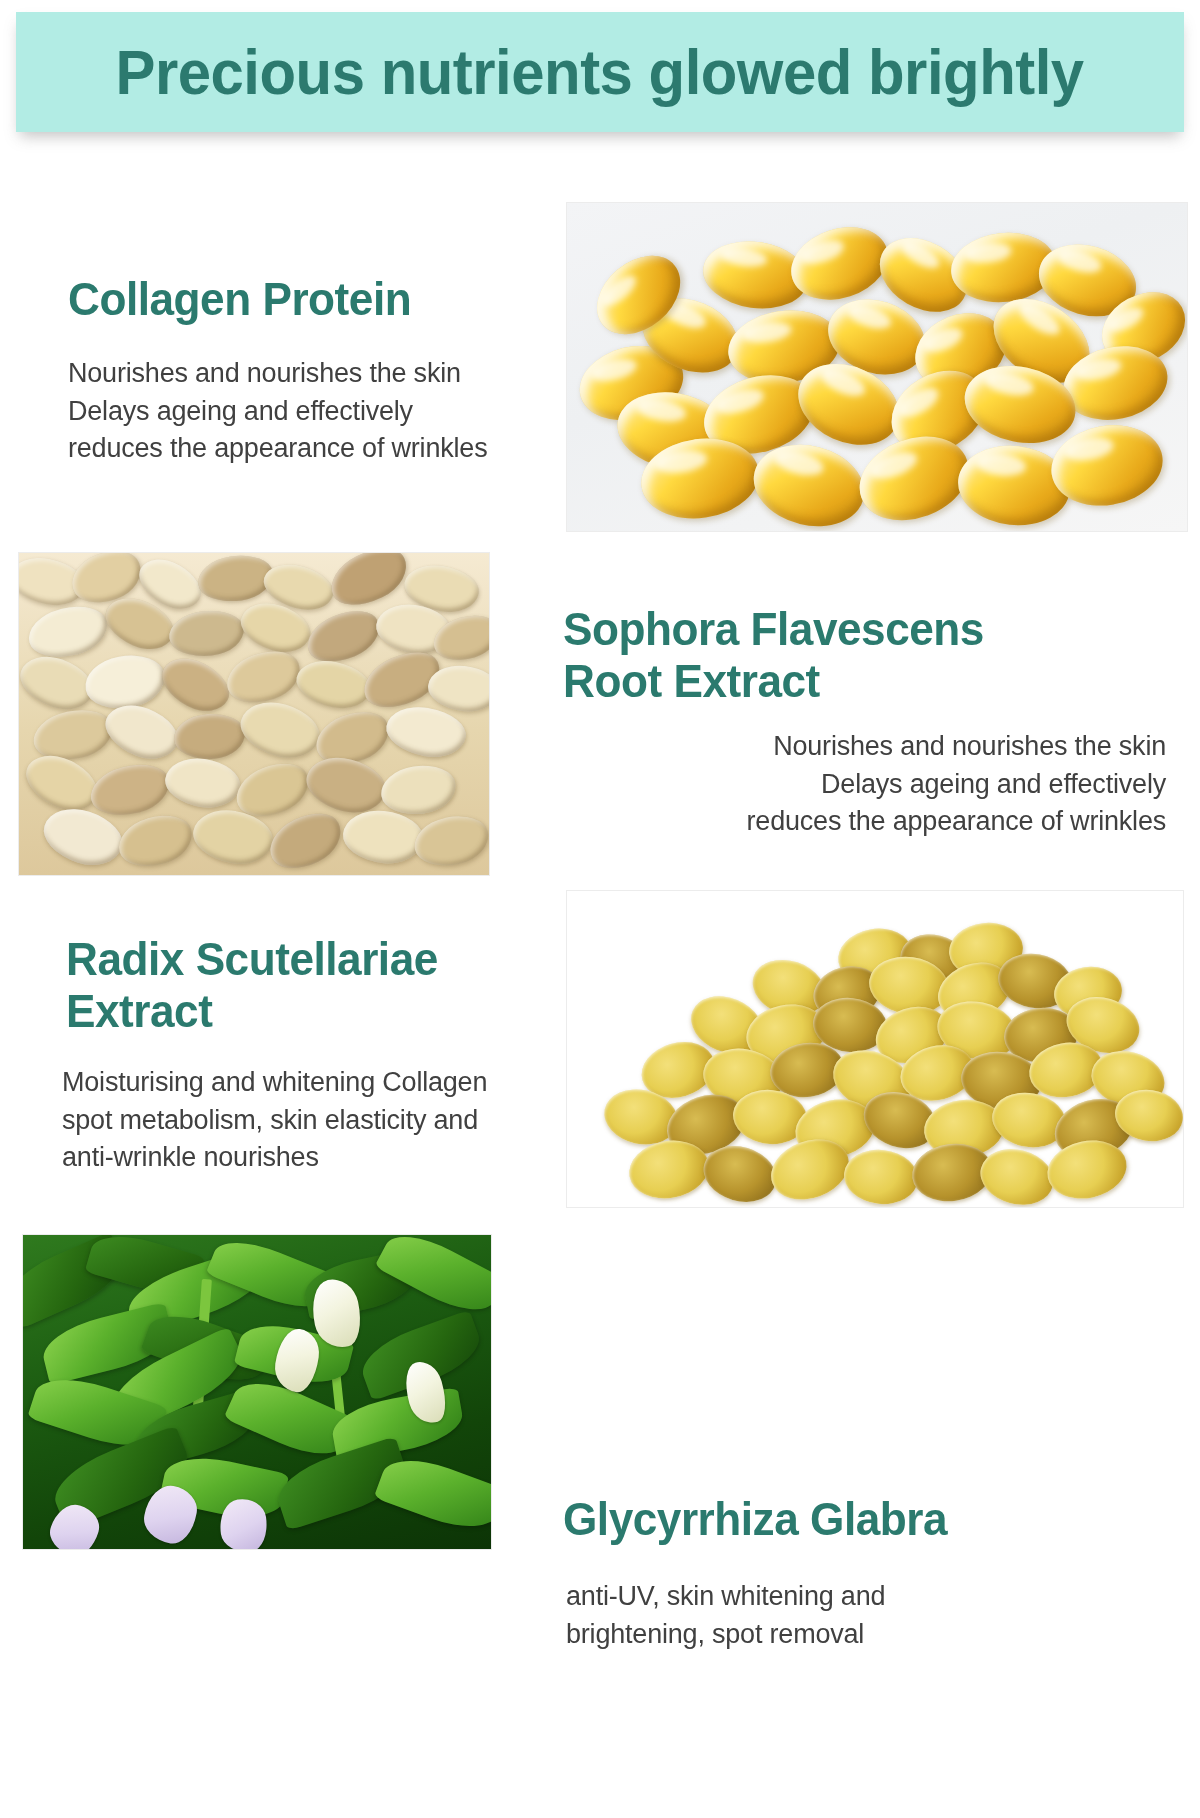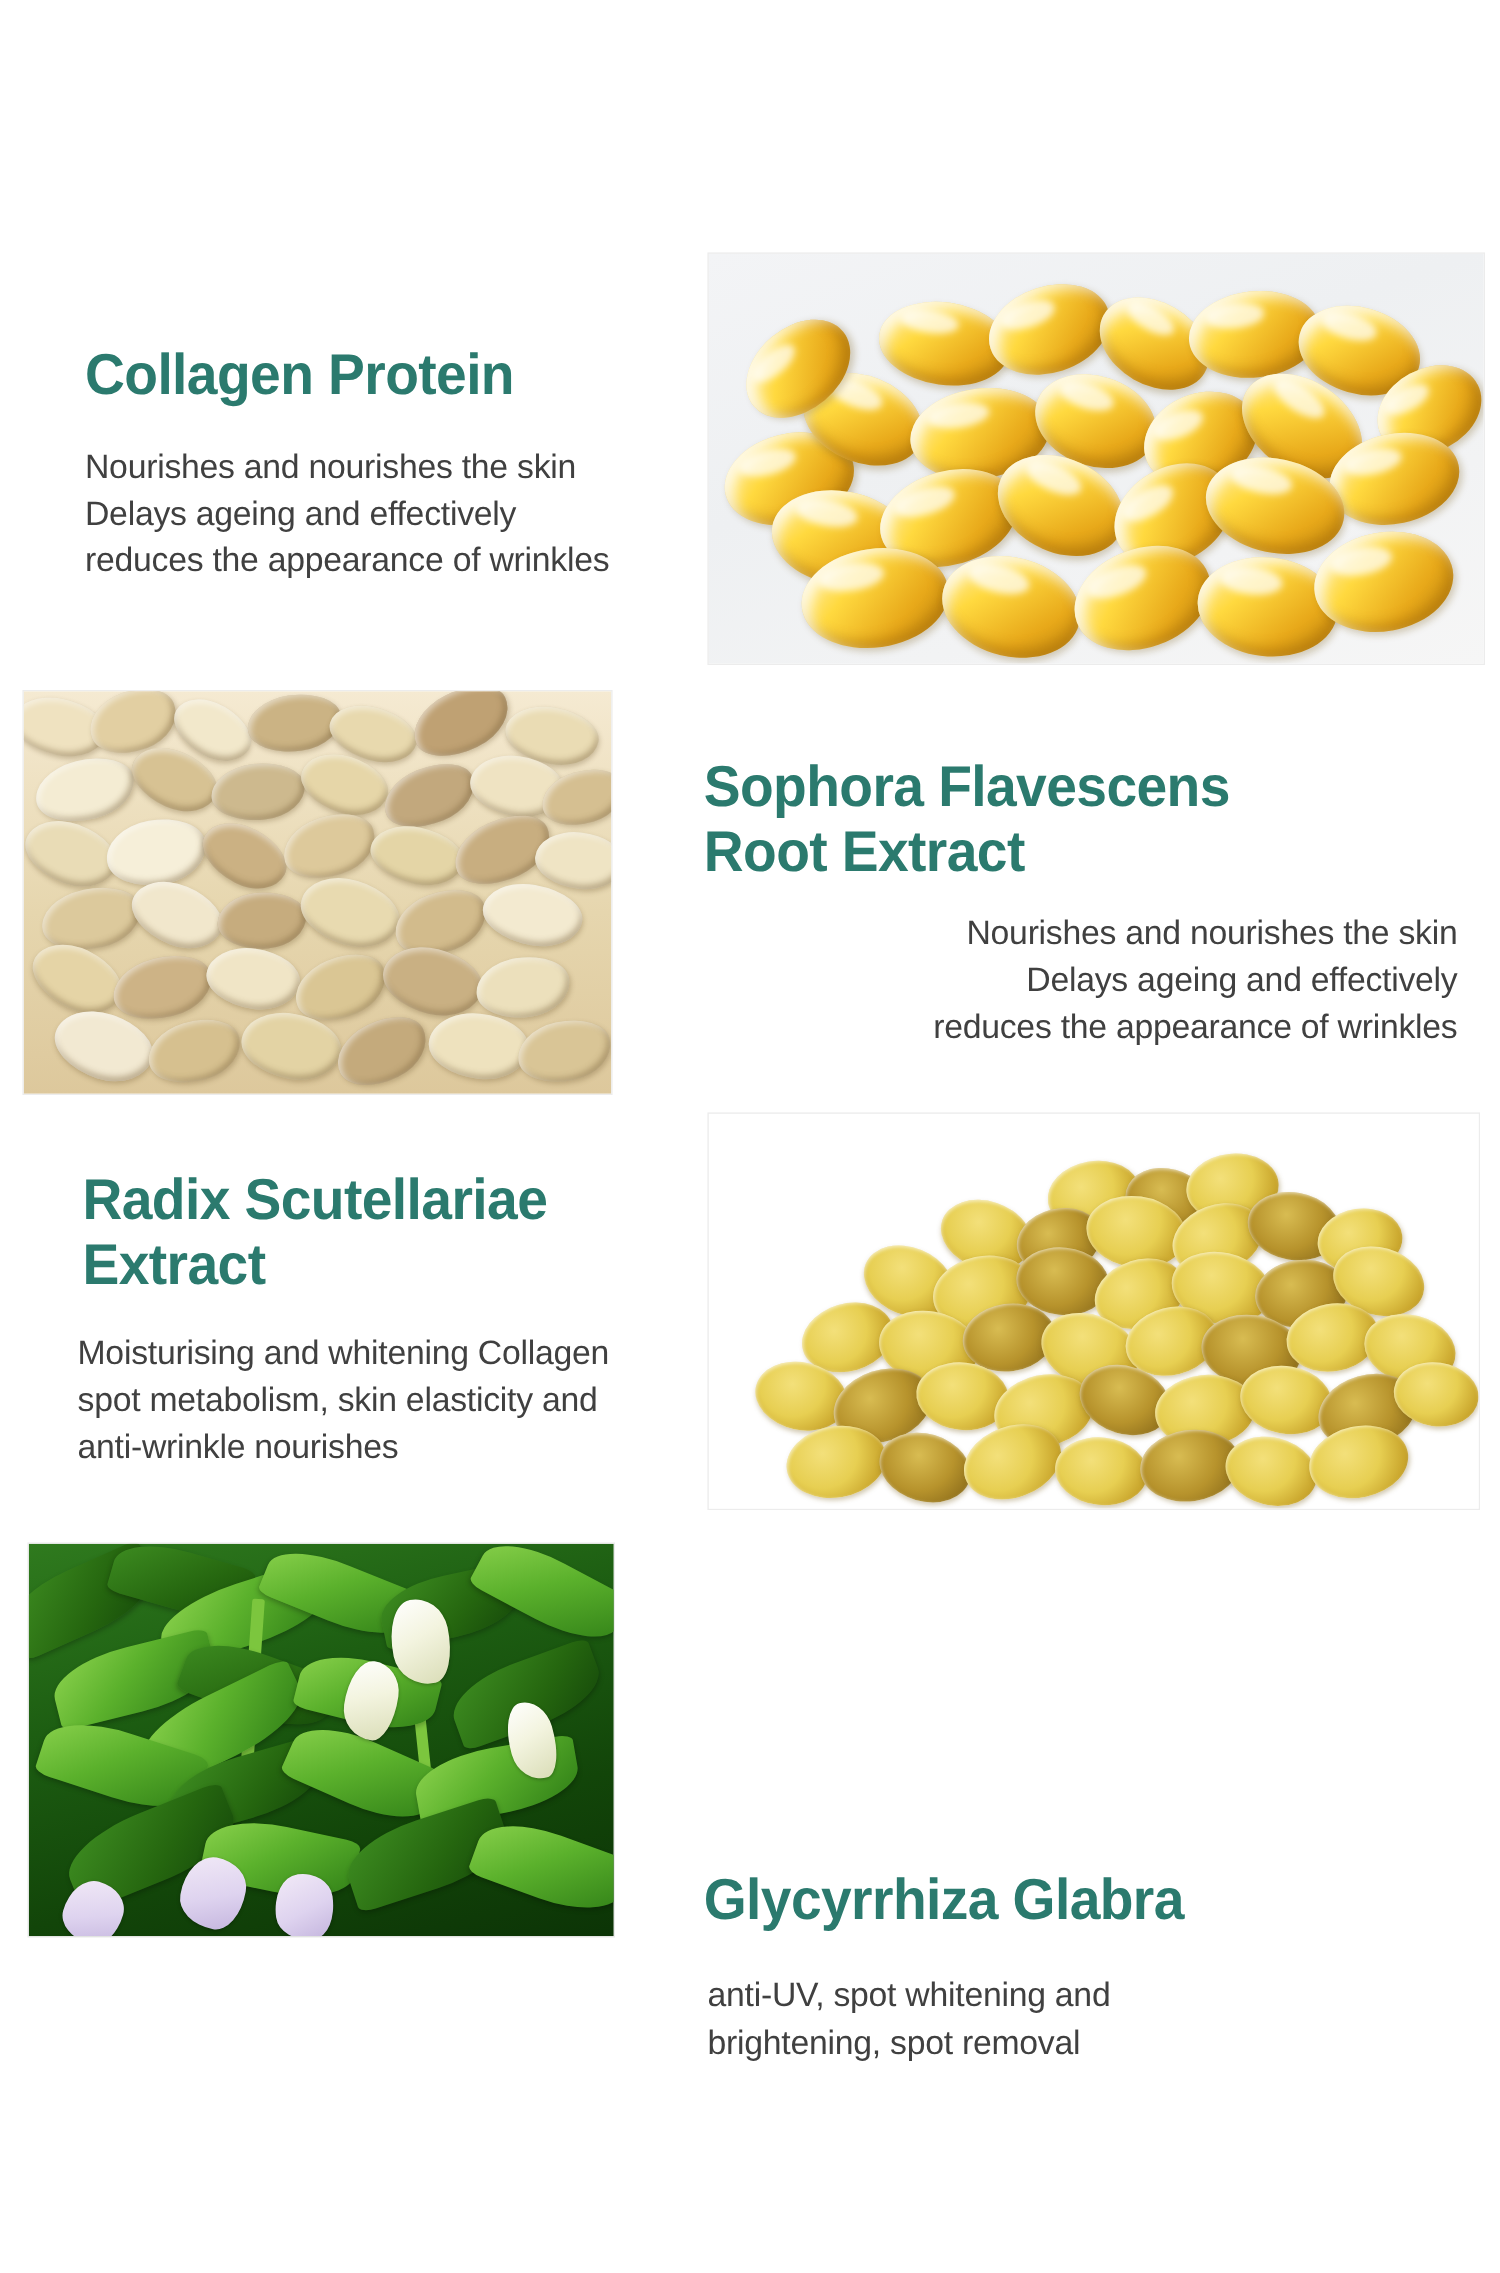--- a/index.html
+++ b/index.html
@@ -127,20 +127,23 @@
     background: linear-gradient(160deg,#ffffff 0%,#f3f4df 45%,#d9dcb6 100%);
     box-shadow: 0 1px 3px rgba(0,0,0,.28);
   }
   .bloom.violet { background: linear-gradient(160deg,#f2eaf7 0%,#ded3ef 55%,#c3b4dd 100%); }
 </style>
 </head>
 <body>
 
 <div class="page">
 
+  <div class="banner">
+    <div class="banner-title">Precious nutrients glowed brightly</div>
+  </div>
 
   <div class="heading left-origin" style="left:68px; top:274px; width:480px;">Collagen Protein</div>
 
   <div class="body-copy" style="left:68px; top:355px; width:470px;">
     <div>Nourishes and nourishes the skin</div>
     <div>Delays ageing and effectively</div>
     <div>reduces the appearance of wrinkles</div>
   </div>
 
   <div class="photo" style="left:566px; top:202px; width:622px; height:330px;">
@@ -311,17 +314,17 @@
       <div class="bloom" style="left:82%; top:40%; width:8%;  height:20%; transform:rotate(-16deg);"></div>
       <div class="bloom violet" style="left:26%; top:80%; width:11%; height:18%; transform:rotate(10deg);"></div>
       <div class="bloom violet" style="left:42%; top:84%; width:10%; height:17%; transform:rotate(-8deg);"></div>
       <div class="bloom violet" style="left:6%;  top:86%; width:10%; height:16%; transform:rotate(16deg);"></div>
     </div>
   </div>
 
   <div class="heading left-origin" style="left:563px; top:1494px; width:640px;">Glycyrrhiza Glabra</div>
 
   <div class="body-copy" style="left:566px; top:1578px; width:600px;">
-    <div>anti-UV, spot whitening and</div>
+    <div>anti-UV, skin whitening and</div>
     <div>brightening, spot removal</div>
   </div>
 
 </div>
 
 </body></html>

